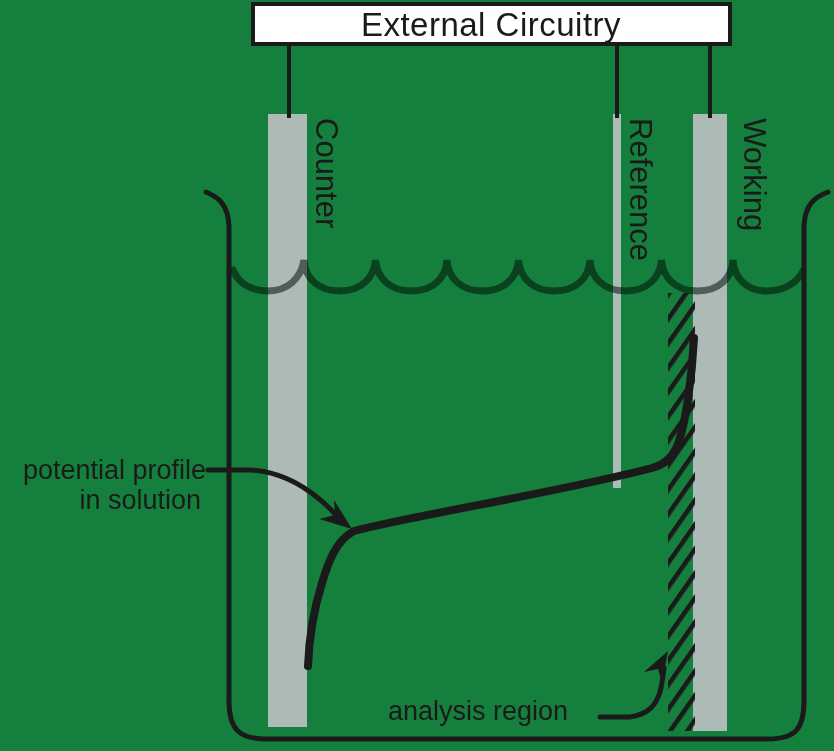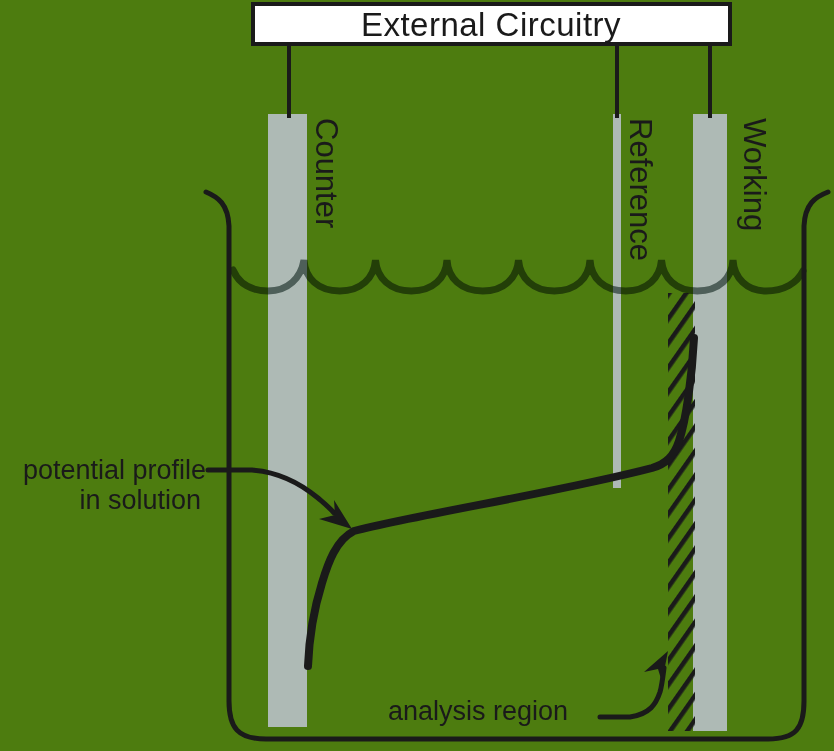--- a/index.html
+++ b/index.html
@@ -1,20 +1,20 @@
 <!DOCTYPE html>
 <html><head>
 <meta charset="utf-8">
 <style>
   html, body { margin: 0; padding: 0; background: #ffffff; }
   .stage {
     position: relative;
     width: 834px;
     height: 751px;
-    background: #4d7c0f;
+    background: #15803d;
     overflow: hidden;
     font-family: "Liberation Sans", sans-serif;
   }
   svg { display: block; }
   text {
     fill: #1a1a1a;
     font-family: "Liberation Sans", sans-serif;
   }
   .title-text { font-size: 33px; letter-spacing: 0.5px; }
   .electrode-label { font-size: 31px; }

